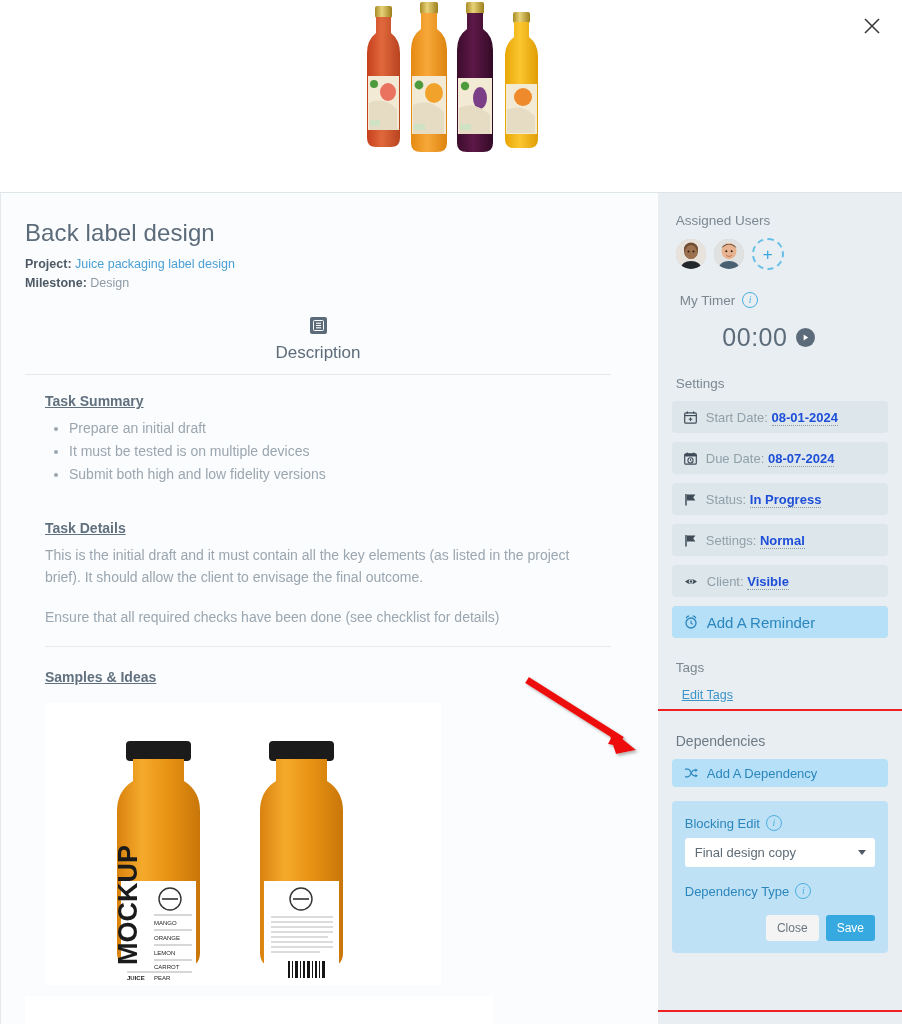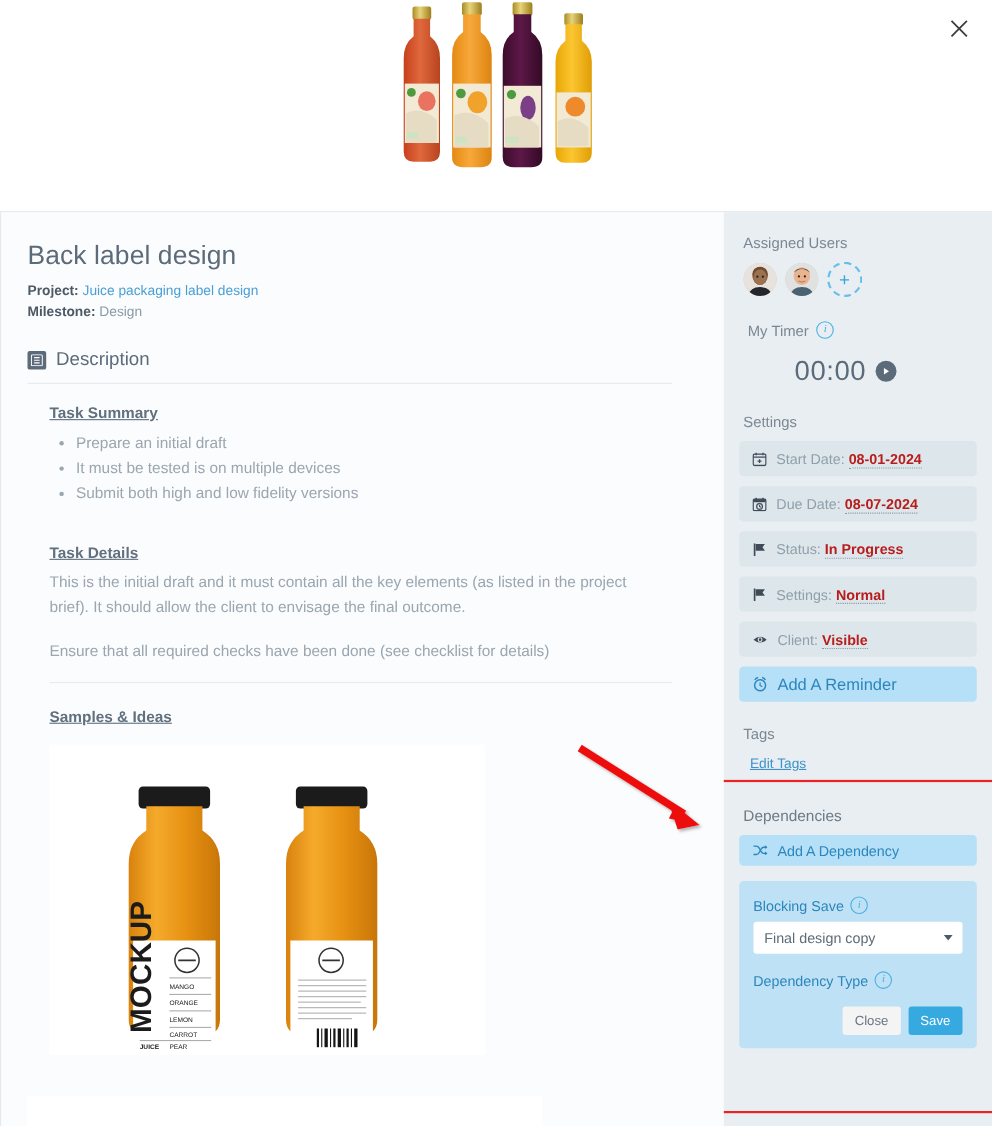--- a/index.html
+++ b/index.html
@@ -102,20 +102,21 @@
   }
 
   .section-head {
     display: flex;
     align-items: center;
     gap: 9px;
     margin-top: 27px;
     padding-bottom: 11px;
     border-bottom: 1px solid #e4e9ec;
     width: 586px;
+    flex-direction: column;
   }
   .doc-icon {
     width: 17px; height: 17px;
     background: #5c6b7a;
     border-radius: 2px;
     display:flex; align-items:center; justify-content:center;
   }
   .doc-icon svg { display:block; }
   .section-head-label {
     font-size: 17px;
@@ -262,21 +263,21 @@
     align-items: center;
     gap: 9px;
     padding: 0 12px;
     margin-bottom: 9px;
     cursor: pointer;
     box-sizing: border-box;
   }
   .setting-row .ico { color: #3f4c58; display:flex; flex:0 0 auto; }
   .setting-row .txt { font-size: 13px; color: #90a0ab; white-space: nowrap; }
   .setting-row .txt .v {
-    color: #b91c1c;
+    color: #1d4ed8;
     font-weight: 700;
     border-bottom: 1.5px dotted #8b99a3;
   }
   .setting-row.reminder {
     background: #b5e0f7;
   }
   .setting-row.reminder .ico { color: #2b86bd; }
   .setting-row.reminder .txt { color: #2b86bd; font-size: 15px; }
 
   .tags-block { margin-top: 22px; }
@@ -724,21 +725,21 @@
               <path d="M1 9.8 h2.6 q1.6 0 2.6 -1.8 l1.6 -3 q1 -1.8 2.6 -1.8 h2.2" stroke="#2b86bd" stroke-width="1.2" fill="none"></path>
               <polygon points="11.4,1.5 13.8,3.2 11.4,4.9" fill="#2b86bd"></polygon>
               <polygon points="11.4,7.1 13.8,8.8 11.4,10.5" fill="#2b86bd"></polygon>
             </svg>
           </span>
           <span class="txt">Add A Dependency</span>
         </div>
 
         <div class="dep-form">
           <div class="dep-field-label">
-            <span>Blocking Save</span>
+            <span>Blocking Edit</span>
             <span class="info-i">i</span>
           </div>
           <div class="dep-select">
             <span>Final design copy</span>
             <span class="caret"></span>
           </div>
 
           <div class="dep-spacer"></div>
 
           <div class="dep-field-label">

